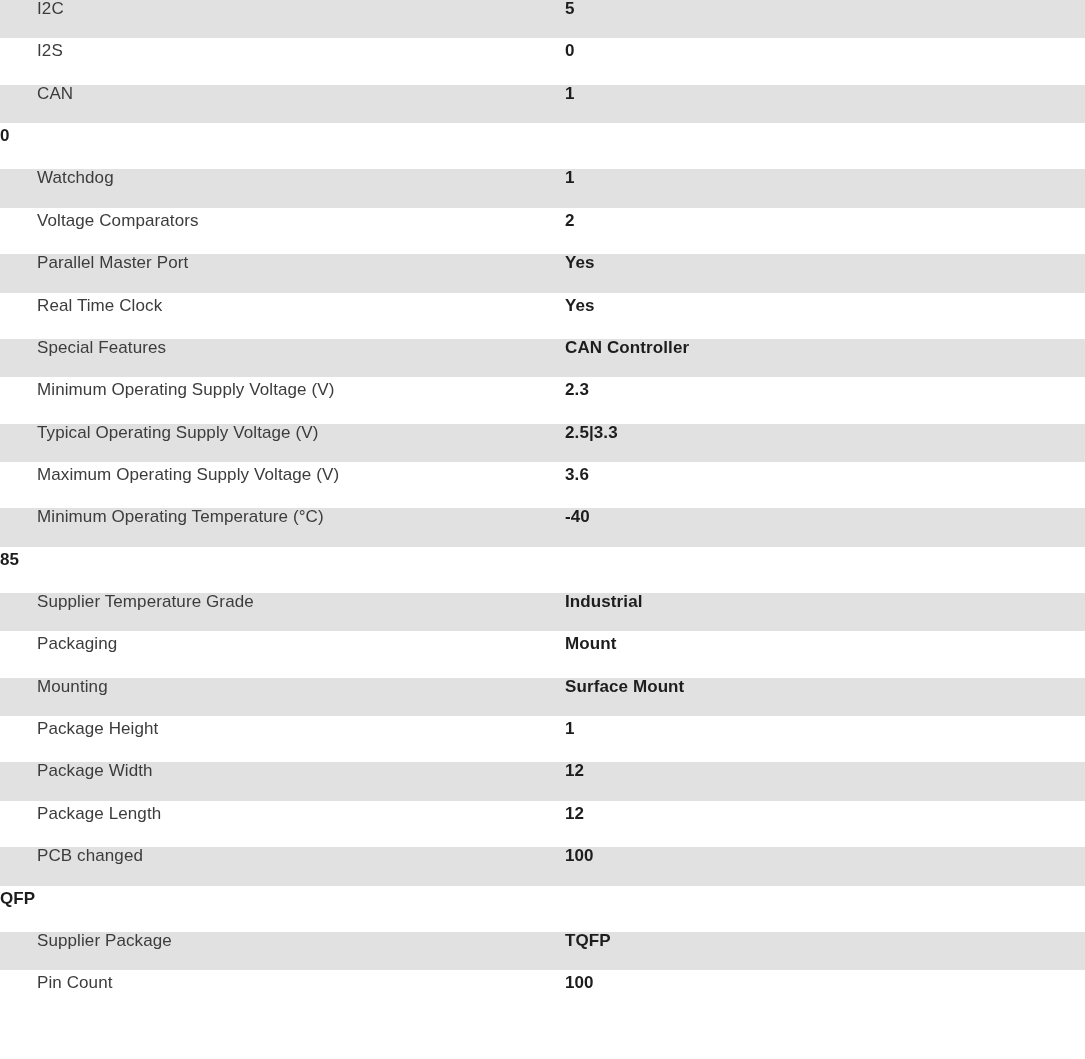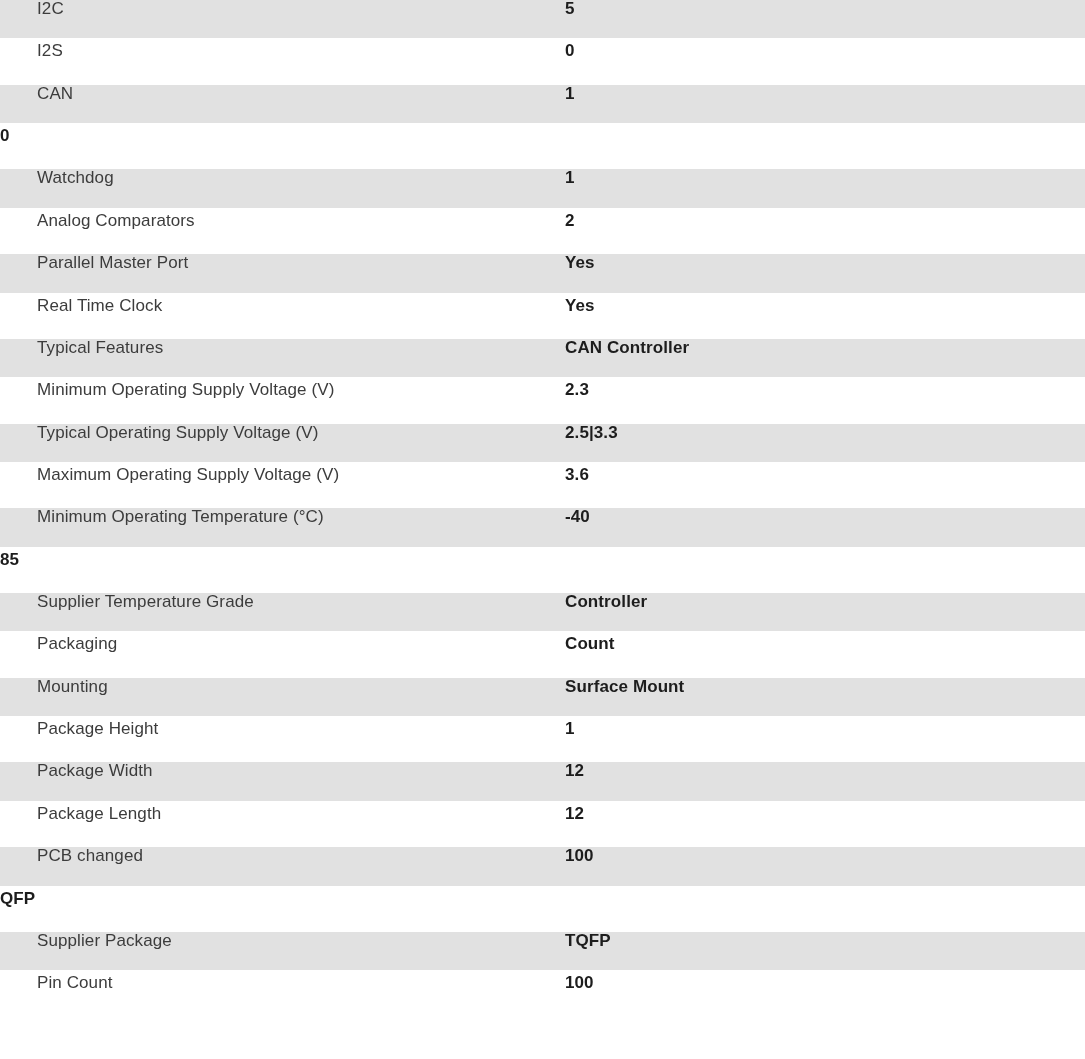--- a/index.html
+++ b/index.html
@@ -66,36 +66,36 @@
   <div class="row">
     <div class="cell value">0</div>
   </div>
 
   <div class="row">
     <div class="cell label">Watchdog</div>
     <div class="cell value">1</div>
   </div>
 
   <div class="row">
-    <div class="cell label">Analog Comparators</div>
+    <div class="cell label">Voltage Comparators</div>
     <div class="cell value">2</div>
   </div>
 
   <div class="row">
     <div class="cell label">Parallel Master Port</div>
     <div class="cell value">Yes</div>
   </div>
 
   <div class="row">
     <div class="cell label">Real Time Clock</div>
     <div class="cell value">Yes</div>
   </div>
 
   <div class="row">
-    <div class="cell label">Typical Features</div>
+    <div class="cell label">Special Features</div>
     <div class="cell value">CAN Controller</div>
   </div>
 
   <div class="row">
     <div class="cell label">Minimum Operating Supply Voltage (V)</div>
     <div class="cell value">2.3</div>
   </div>
 
   <div class="row">
     <div class="cell label">Typical Operating Supply Voltage (V)</div>
@@ -111,26 +111,26 @@
     <div class="cell label">Minimum Operating Temperature (°C)</div>
     <div class="cell value">-40</div>
   </div>
 
   <div class="row">
     <div class="cell value">85</div>
   </div>
 
   <div class="row">
     <div class="cell label">Supplier Temperature Grade</div>
-    <div class="cell value">Controller</div>
+    <div class="cell value">Industrial</div>
   </div>
 
   <div class="row">
     <div class="cell label">Packaging</div>
-    <div class="cell value">Count</div>
+    <div class="cell value">Mount</div>
   </div>
 
   <div class="row">
     <div class="cell label">Mounting</div>
     <div class="cell value">Surface Mount</div>
   </div>
 
   <div class="row">
     <div class="cell label">Package Height</div>
     <div class="cell value">1</div>

